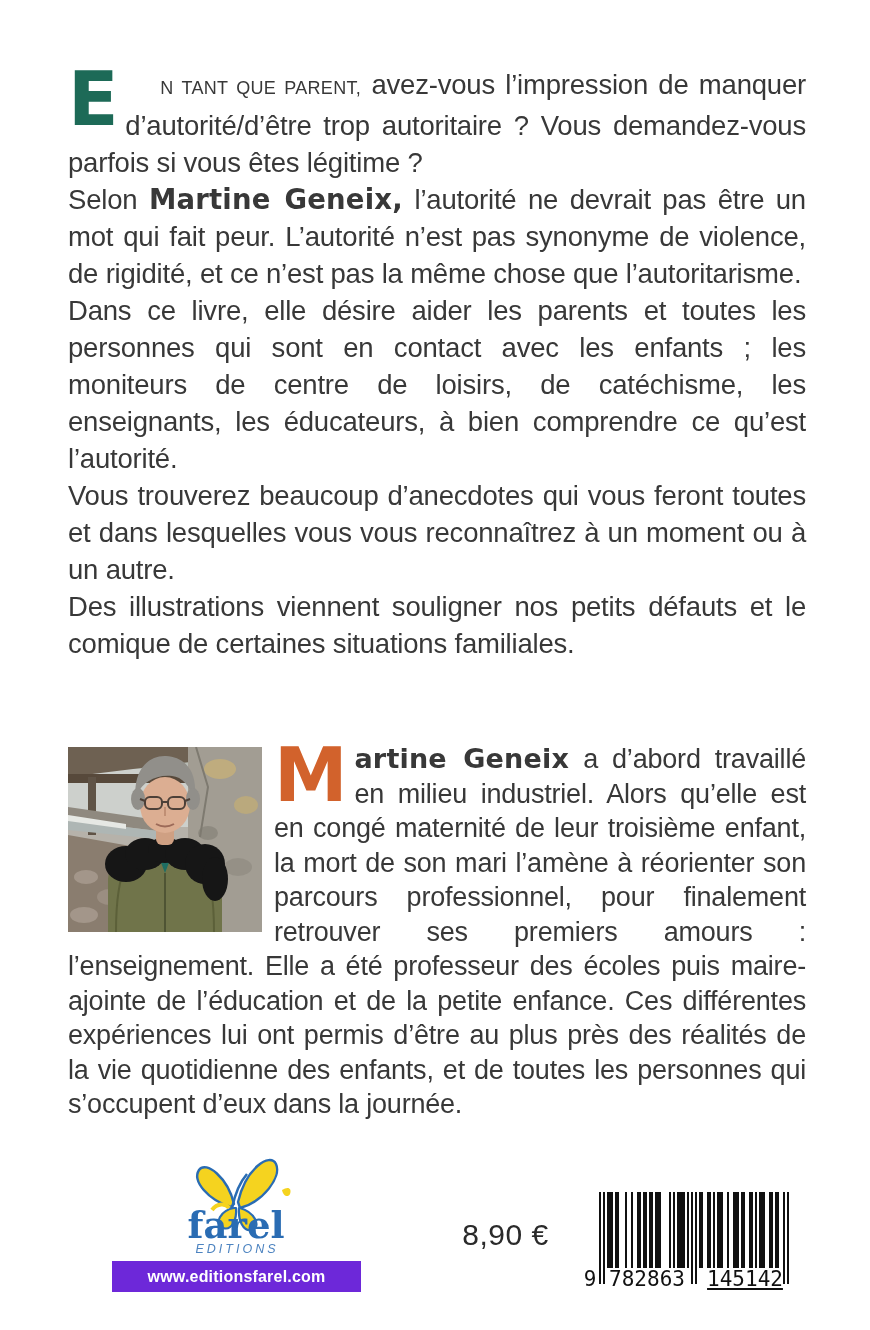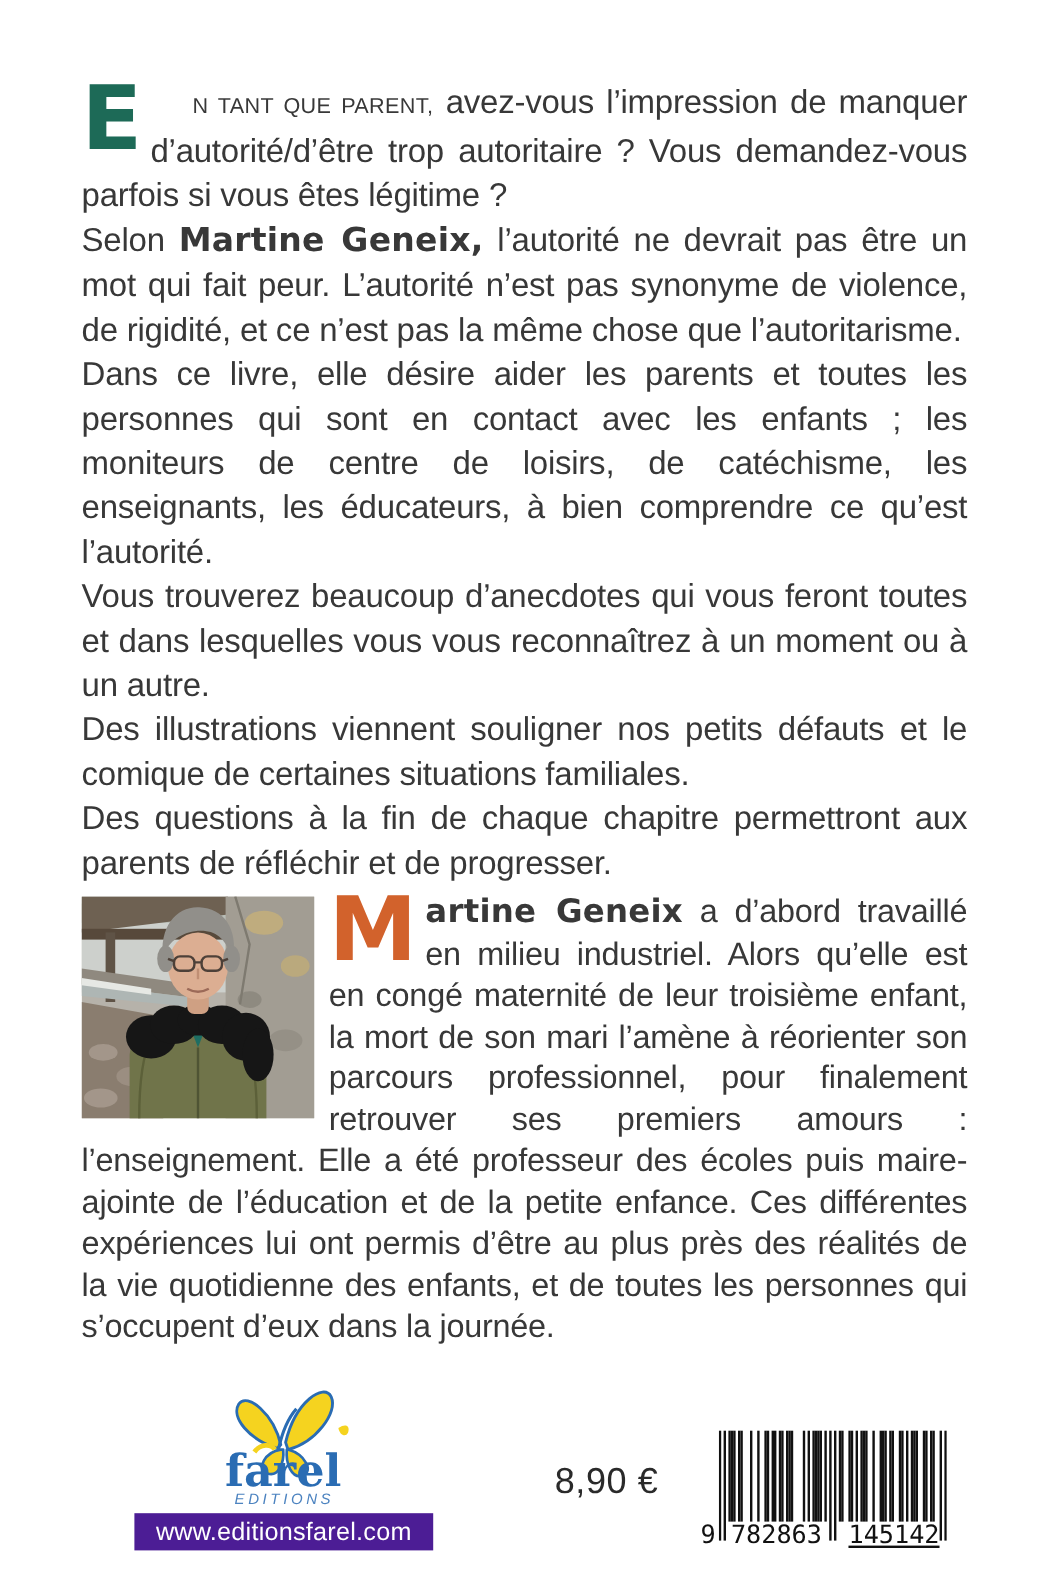--- a/index.html
+++ b/index.html
@@ -32,21 +32,21 @@
   }
   .bio p { margin:0; }
   .author-photo {
     float:left; width:194px; height:185px; margin:5px 12px 4px 0;
     display:block;
   }
   
   .farel-logo { position:absolute; left:170px; top:1150px; width:134px; height:106px; }
   .web-banner {
     position:absolute; left:112px; top:1261px; width:249px; height:31px;
-    background:#4c1d95; color:#fff; font-weight:normal; font-size:21px;
+    background:#6d28d9; color:#fff; font-weight:bold; font-size:16px;
     display:flex; align-items:center; justify-content:center;
     letter-spacing:0.2px;
   }
   .price {
     position:absolute; left:428px; top:1218px; width:155px;
     font-size:30px; color:#2a2a2a; text-align:center; letter-spacing:0.5px;
   }
   .barcode { position:absolute; left:585px; top:1192px; width:206px; height:112px; background:#fff; }
   .barcode svg { position:absolute; left:14px; top:0; }
   .barcode .bc-digit {
@@ -69,21 +69,20 @@
       <span>avez-vous l’impression de manquer d’autorité/d’être trop autoritaire ? Vous demandez-vous parfois si vous êtes légitime ?</span>
     </p>
     <p>
       <span>Selon</span>
       <span class="hand-name">Martine Geneix,</span>
       <span>l’autorité ne devrait pas être un mot qui fait peur. L’autorité n’est pas synonyme de violence, de rigidité, et ce n’est pas la même chose que l’autoritarisme.</span>
     </p>
     <p>Dans ce livre, elle désire aider les parents et toutes les personnes qui sont en contact avec les enfants ; les moniteurs de centre de loisirs, de catéchisme, les enseignants, les éducateurs, à bien comprendre ce qu’est l’autorité.</p>
     <p>Vous trouverez beaucoup d’anecdotes qui vous feront toutes et dans lesquelles vous vous reconnaîtrez à un moment ou à un autre.</p>
     <p>Des illustrations viennent souligner nos petits défauts et le comique de certaines situations familiales.</p>
-    <p>Des questions à la fin de chaque chapitre permettront aux parents de réfléchir et de progresser.</p>
   </div>
 
   <div class="bio">
     <svg class="author-photo" viewBox="0 0 194 185" aria-hidden="true">
 
       <rect width="194" height="185" fill="#b6b2aa"></rect>
       <rect x="0" y="0" width="122" height="80" fill="#cdd0cc"></rect>
       <rect x="0" y="6" width="122" height="16" fill="#b9bdb6"></rect>
       <path d="M0,0 L122,0 L122,15 L0,30 Z" fill="#6e6152"></path>
       <rect x="0" y="27" width="120" height="9" fill="#57493b"></rect>

